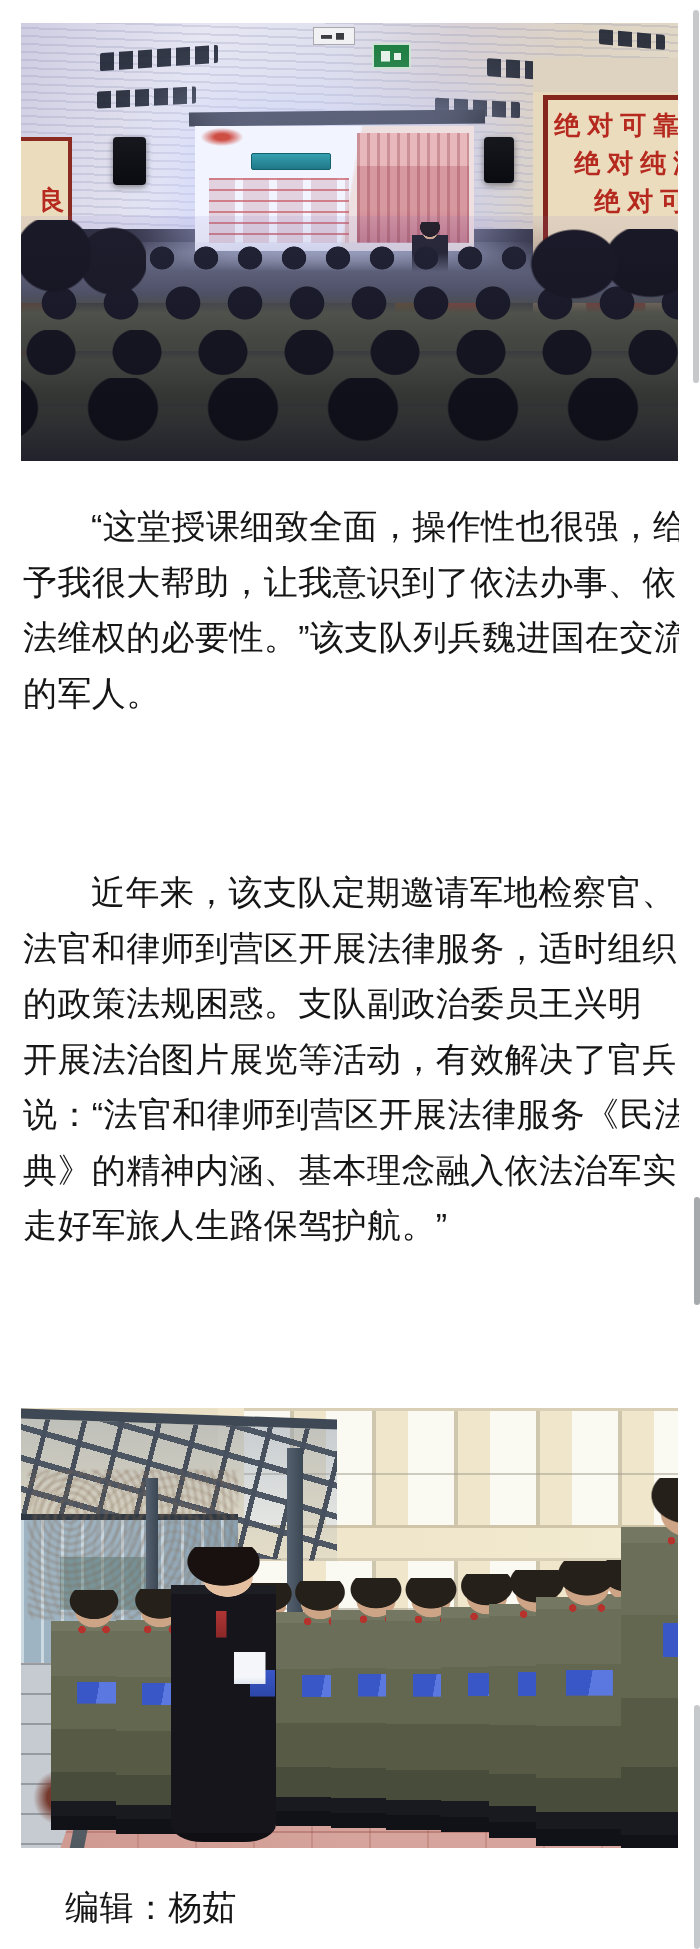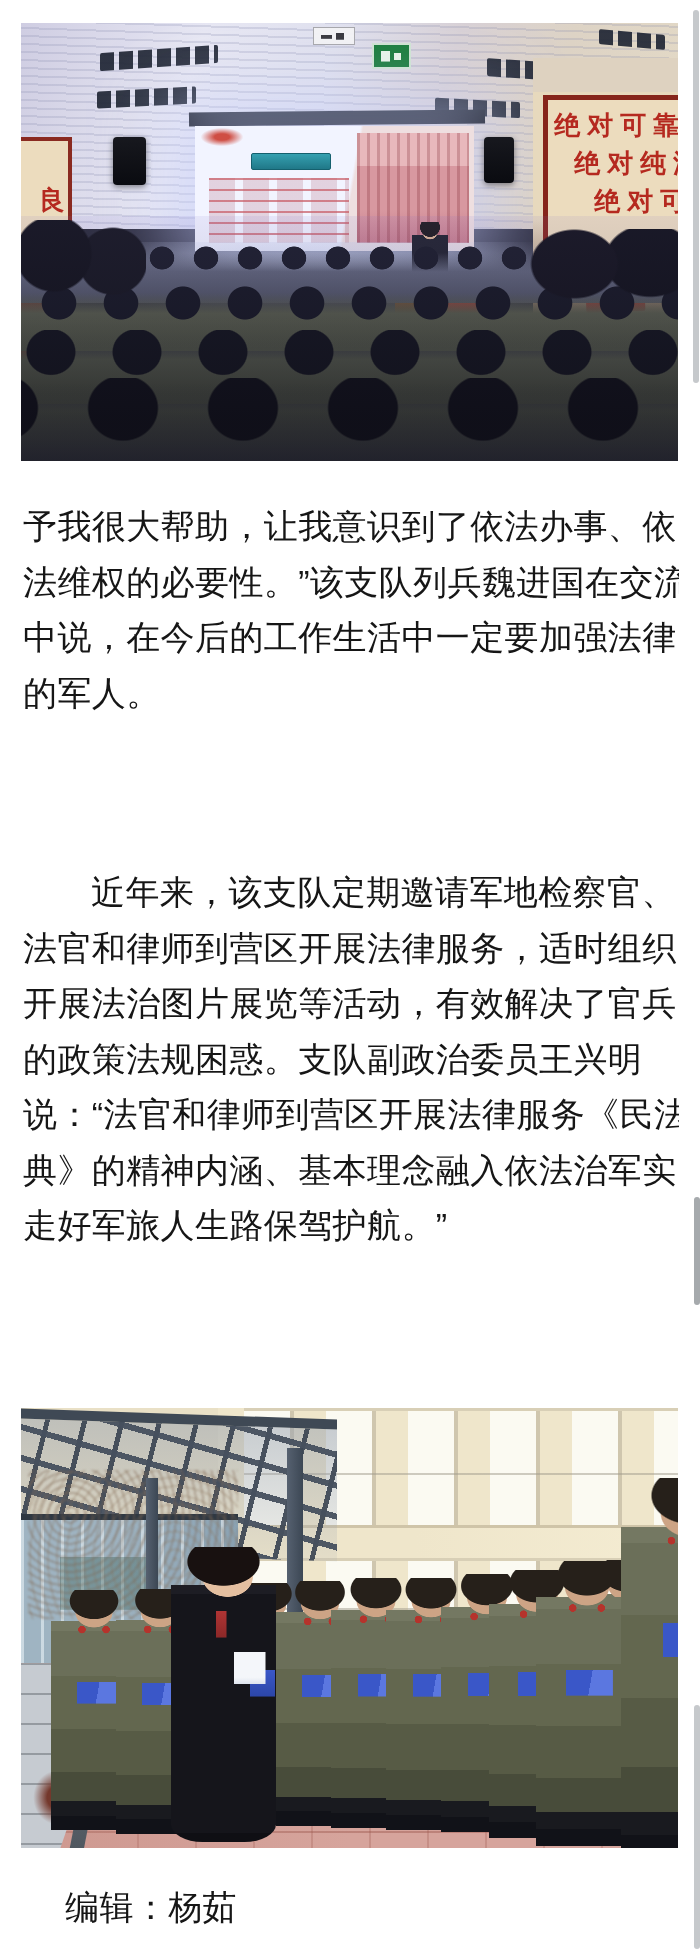--- a/index.html
+++ b/index.html
@@ -238,31 +238,31 @@
     <div class="crowd ca"></div>
     <div class="crowd cb"></div>
     <div class="crowd cc"></div>
     <div class="crowd cd"></div>
     <div class="cl"></div>
     <div class="cr"></div>
     <div class="ph1tint"></div>
   </div>
 
   <div class="para para1">
+    <div class="tline indent">“这堂授课细致全面，操作性也很强，给</div>
     <div class="tline">予我很大帮助，让我意识到了依法办事、依</div>
     <div class="tline">法维权的必要性。”该支队列兵魏进国在交流</div>
-    <div class="tline">中说，在今后的工作生活中一定要加强法律</div>
     <div class="tline">的军人。</div>
   </div>
 
   <div class="para para2">
     <div class="tline indent">近年来，该支队定期邀请军地检察官、</div>
     <div class="tline">法官和律师到营区开展法律服务，适时组织</div>
+    <div class="tline">的政策法规困惑。支队副政治委员王兴明</div>
     <div class="tline">开展法治图片展览等活动，有效解决了官兵</div>
-    <div class="tline">的政策法规困惑。支队副政治委员王兴明</div>
     <div class="tline">说：“法官和律师到营区开展法律服务《民法</div>
     <div class="tline">典》的精神内涵、基本理念融入依法治军实</div>
     <div class="tline">走好军旅人生路保驾护航。”</div>
   </div>
 
   <div class="photo photo2">
     <div class="building"></div>
     <div class="winrow w1"></div>
     <div class="winrow w2"></div>
     <div class="canopy"></div>

